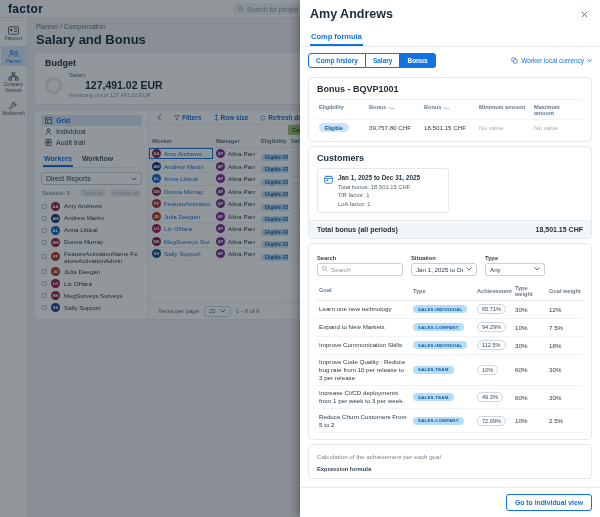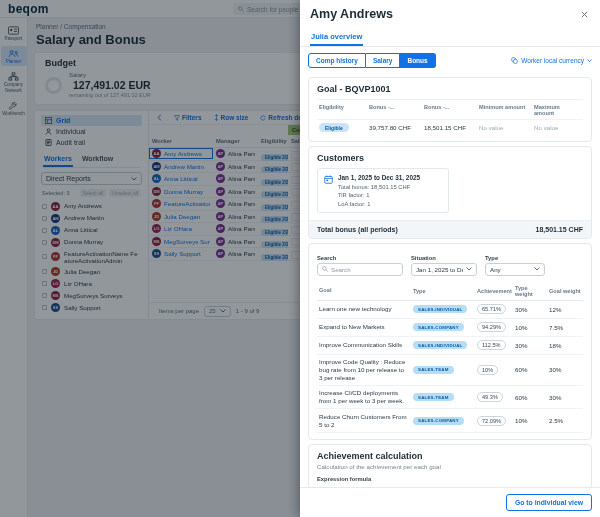--- a/index.html
+++ b/index.html
@@ -21,21 +21,21 @@
   
   .main{position:absolute;left:28px;top:18px;right:0;bottom:0;padding:3px 6px}
   .breadcrumb{font-size:6.5px;color:#5f7081;margin:2px 0 2px 2px}
   .page-title{font-size:13px;font-weight:bold;color:#1d2b36;margin:0 0 5px 2px}
   .card{background:#fff;border-radius:3px;border:1px solid #e6eaee}
   .budget-card{padding:5px 10px 6px;margin-bottom:5px}
   .budget-title{font-size:9px;font-weight:bold;color:#1d2b36;margin-bottom:4px}
   .budget-row{display:flex;align-items:center;gap:7px}
   .gauge{width:17px;height:17px;border-radius:50%;border:3px solid #e2e7ea}
   .b-label{font-size:6px;color:#5f7081}
-  .b-amount{font-size:10.5px;font-weight:bold;color:#1d2b36;margin:1px 4px}
+  .b-amount{font-size:10.5px;font-weight:bold;color:#1d2b36;margin:1px 16px}
   .b-remaining{font-size:5.5px;color:#8a97a1}
 
   
   .grid-card{height:210px;display:flex;overflow:hidden}
   .left-pane{width:114px;border-right:1px solid #e6eaee;padding:4px 6px;flex-shrink:0;display:flex;flex-direction:column}
   .view-item{display:flex;align-items:center;gap:4px;font-size:7px;color:#35444f;padding:2px 4px;border-radius:2px;cursor:pointer}
   .view-item.active{background:#d9e8f9;color:#1272e4;font-weight:bold}
   .lp-tabs{display:flex;gap:8px;margin:5px 2px 4px;border-bottom:1px solid #e6eaee}
   .lp-tab{font-size:7px;font-weight:bold;color:#45555f;padding:2px 1px 3px;cursor:pointer}
   .lp-tab.active{color:#1272e4;border-bottom:2px solid #1272e4}
@@ -129,21 +129,21 @@
 
   .formula-label{font-size:5.8px;font-weight:bold;color:#33424d;margin-top:6px}
 
   .p-footer{border-top:1px solid #e6eaee;padding:6px 8px;display:flex;justify-content:flex-end}
   .primary-outline-btn{font-family:"Liberation Sans",sans-serif;font-size:6.8px;font-weight:bold;color:#1272e4;background:#fff;border:1px solid #1272e4;border-radius:3px;padding:4px 8px;cursor:pointer}
 </style>
 </head>
 <body>
 
 <header class="topbar">
-  <div class="logo">beqom</div>
+  <div class="logo">factor</div>
   <div class="searchbox">
     <svg width="6" height="6" viewBox="0 0 10 10">
         <circle cx="4" cy="4" r="3" fill="none" stroke="#8a97a1" stroke-width="1.2"></circle>
         <line x1="6.3" y1="6.3" x2="9.2" y2="9.2" stroke="#8a97a1" stroke-width="1.2"></line>
       </svg>
     <span>Search for people</span>
   </div>
 </header>
 
 <nav class="rail">
@@ -533,21 +533,21 @@
 <aside class="panel">
   <div class="p-header">
     <div class="p-title">Amy Andrews</div>
     <span class="p-close">
       <svg width="7" height="7" viewBox="0 0 8 8">
           <path d="M1 1l6 6M7 1L1 7" stroke="#5f7081" stroke-width="1.1"></path>
         </svg>
     </span>
   </div>
   <div class="p-tabs">
-    <span class="p-tab">Julia overview</span>
+    <span class="p-tab">Comp formula</span>
   </div>
 
   <div class="p-controls">
     <div class="btn-group">
       <button class="seg-btn">Comp history</button>
       <button class="seg-btn">Salary</button>
       <button class="seg-btn active">Bonus</button>
     </div>
     <span class="currency-sel">
       <svg width="7" height="7" viewBox="0 0 8 8">
@@ -557,21 +557,21 @@
       <span>Worker local currency</span>
       <svg width="5" height="3.5" viewBox="0 0 6 4">
           <polyline points="0.5,0.5 3,3 5.5,0.5" fill="none" stroke="#1272e4"></polyline>
         </svg>
     </span>
   </div>
 
   <div class="p-body">
 
     <section class="p-card">
-      <div class="p-card-title">Goal - BQVP1001</div>
+      <div class="p-card-title">Bonus - BQVP1001</div>
       <div class="bonus-table">
         <div class="bt-head">
           <div class="bt-cell bt-c1">Eligibility</div>
           <div class="bt-cell bt-c2">Bonus -...</div>
           <div class="bt-cell bt-c3">Bonus -...</div>
           <div class="bt-cell bt-c4">Minimum amount</div>
           <div class="bt-cell bt-c5">Maximum amount</div>
         </div>
         <div class="bt-row">
           <div class="bt-cell bt-c1">
@@ -694,21 +694,20 @@
     <div class="gt-cell gt-c2"><span class="type-chip">SALES-COMPANY</span></div>
     <div class="gt-cell gt-c3"><span class="ach-chip">72.09%</span></div>
     <div class="gt-cell gt-c4">10%</div>
     <div class="gt-cell gt-c5">2.5%</div>
   </div>
 </div>
       </div>
     </section>
 
     <section class="p-card">
-      <div class="p-card-title">Achievement calculation</div>
       <div class="p-card-sub">Calculation of the achievement per each goal</div>
       <div class="formula-label">Expression formula</div>
 
     </section>
 
   </div>
 
   <div class="p-footer">
     <button class="primary-outline-btn">Go to individual view</button>
   </div>

